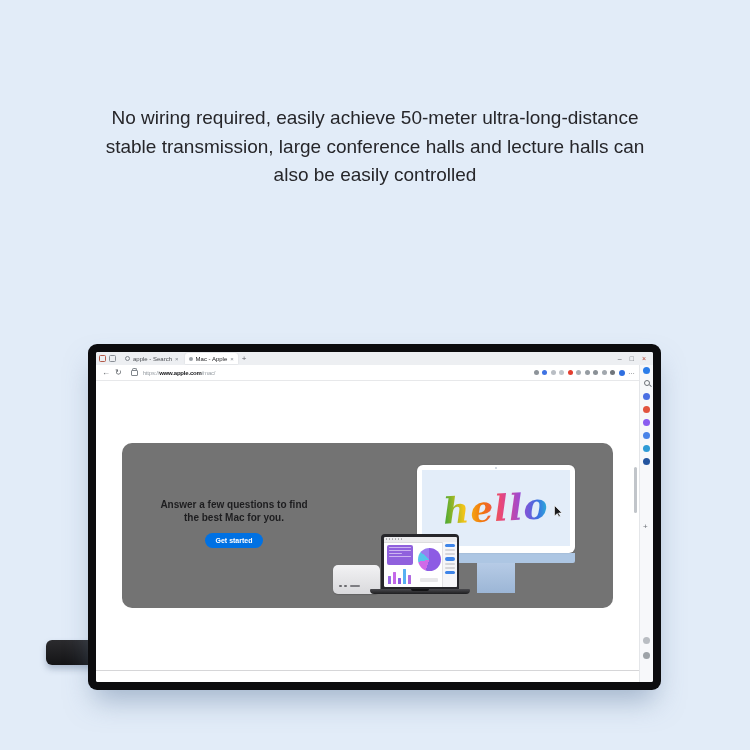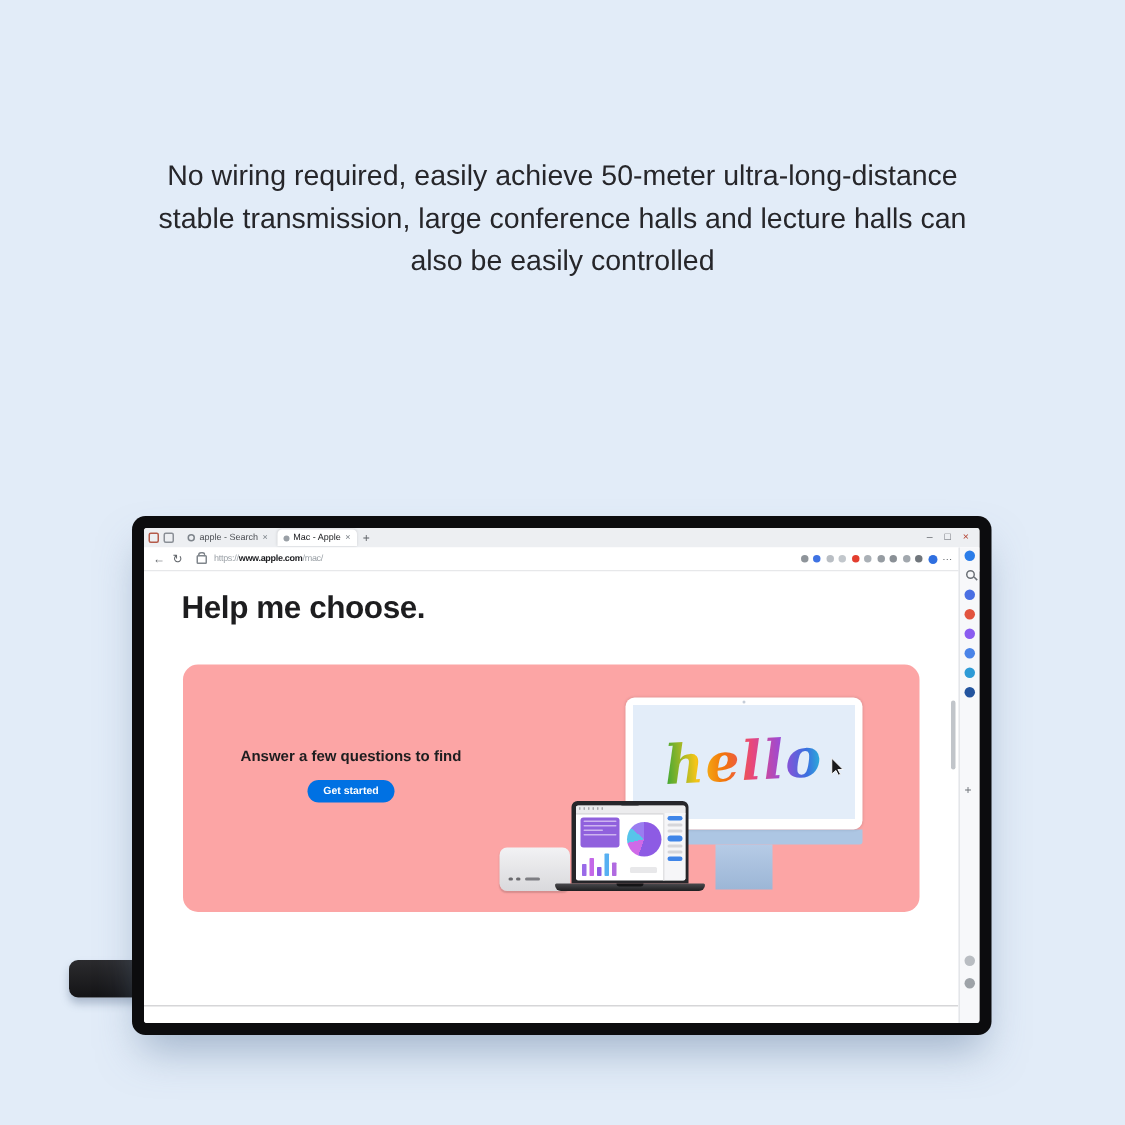--- a/index.html
+++ b/index.html
@@ -86,21 +86,21 @@
   .scroll-thumb{
     position:absolute;right:16px;top:115px;width:3px;height:46px;background:#c1c5ca;border-radius:2px;
   }
   
   .content{
     position:absolute;top:29px;left:0;right:14px;bottom:0;background:#ffffff;overflow:hidden;
   }
   .wp-heading{margin:13px 0 0 25px;font-size:21px;font-weight:700;color:#1d1d1f;letter-spacing:-0.3px;}
   .card{
     position:absolute;left:26px;top:62px;width:491px;height:165px;
-    background:#fca5a5;border-radius:10px;
+    background:#737373;border-radius:10px;
   }
   .card-left{position:absolute;left:12px;top:55px;width:200px;text-align:center;}
   .card-line{font-size:10px;font-weight:700;color:#1d1d1f;line-height:1.3;}
   .cta{
     display:inline-block;margin-top:9px;background:#0071e3;color:#ffffff;
     font-size:7px;font-weight:700;padding:4px 11px;border-radius:10px;line-height:1;
   }
   
   .imac{position:absolute;left:295px;top:22px;width:158px;z-index:1;}
   .imac-frame{background:#ffffff;border-radius:6px;padding:5px 5px 7px;height:76px;box-shadow:0 0 2px rgba(0,0,0,.12);position:relative;}
@@ -207,25 +207,25 @@
         <span class="dot d7"></span>
         <span class="dot d8"></span>
         <span class="dot d9"></span>
         <span class="dot d10"></span>
         <span class="avatar"></span>
         <span class="more">…</span>
       </div>
     </div>
 
     <div class="content">
-      <div class="wp-heading">Help me choose.</div>
 
       <div class="card">
         <div class="card-left">
           <div class="card-line">Answer a few questions to find</div>
+          <div class="card-line">the best Mac for you.</div>
           <span class="cta">Get started</span>
         </div>
 
         <div class="imac">
           <div class="imac-frame">
             <span class="imac-cam"></span>
             <div class="imac-display">
               <span class="hello">hello</span>
             </div>
           </div>

